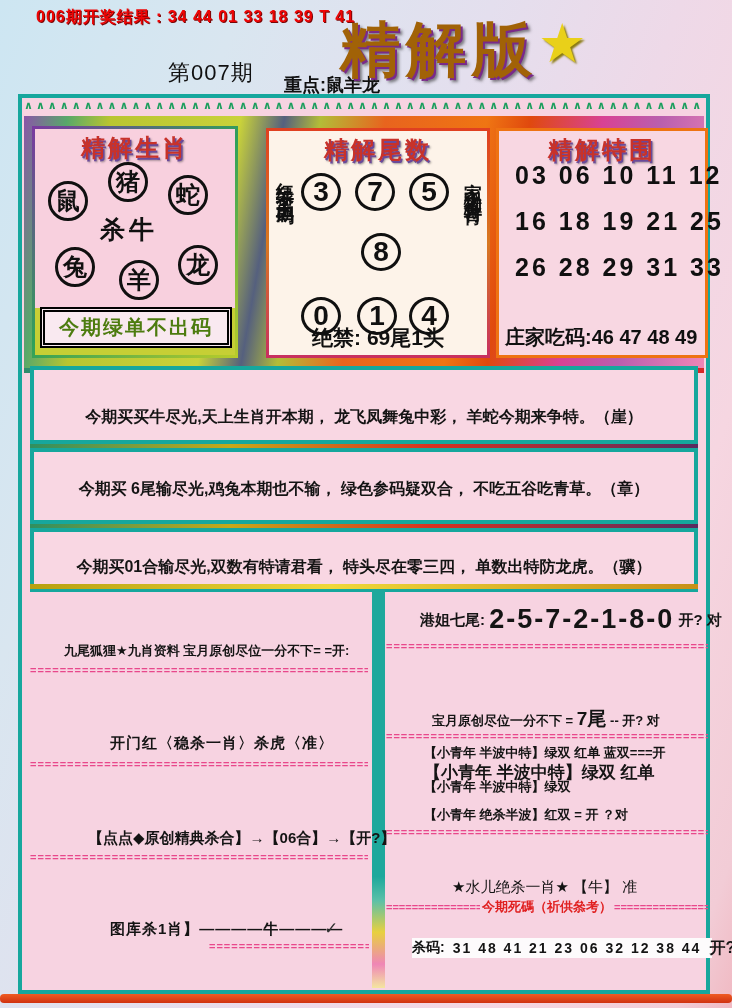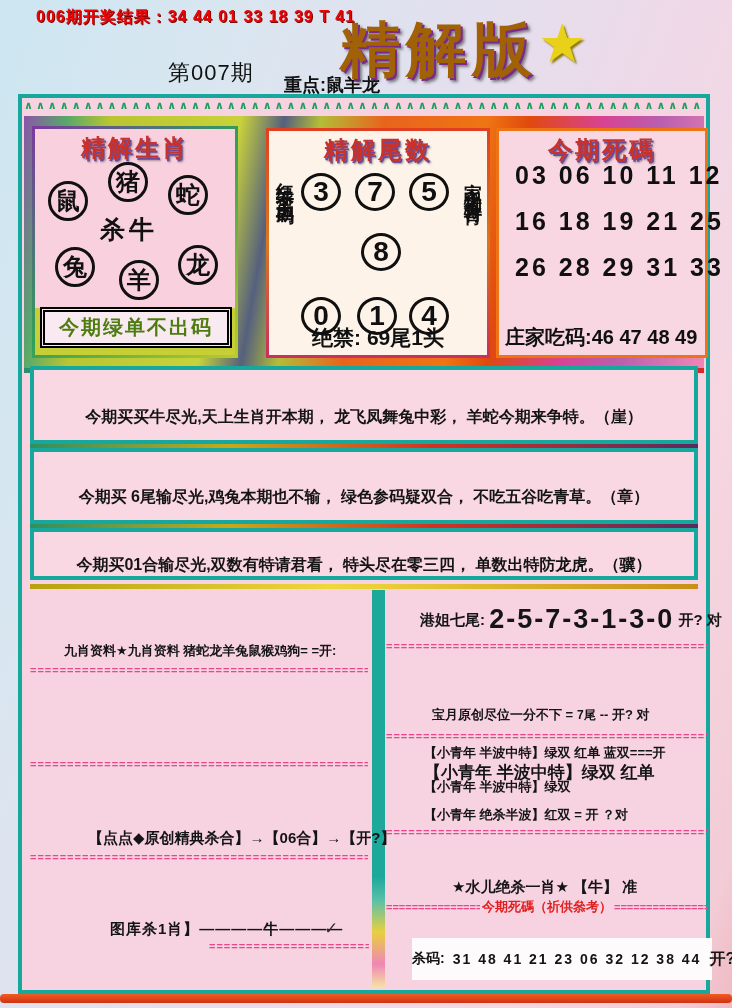--- a/index.html
+++ b/index.html
@@ -55,22 +55,22 @@
   .tails-note{position:absolute;left:0;right:0;bottom:3px;text-align:center;font-size:21px;font-weight:bold;color:#101010;}
   .special-box{left:472px;top:12px;width:212px;height:230px;background:#f8d7e2;border:3px solid #ee7312;}
   .num-row{position:absolute;left:16px;right:4px;font-size:25px;font-weight:bold;color:#101010;
     letter-spacing:3px;white-space:nowrap;}
   .nr0{top:30px;} .nr1{top:76px;} .nr2{top:122px;} .nr3{top:168px;}
   .banker-row{position:absolute;left:6px;right:2px;bottom:4px;font-size:20px;font-weight:bold;color:#101010;white-space:nowrap;}
   
   .strip{left:8px;right:8px;box-sizing:border-box;border:4px solid #16a79d;background:#f9d7e3;
     display:flex;align-items:flex-end;justify-content:center;font-size:16px;font-weight:bold;color:#141414;}
   .s1{top:268px;height:78px;padding-bottom:12px;}
-  .s2{top:350px;height:76px;padding-bottom:12px;}
-  .s3{top:430px;height:52px;}
+  .s2{top:350px;height:76px;padding-bottom:20px;}
+  .s3{top:430px;height:64px;padding-bottom:10px;}
   .rline2{left:8px;right:8px;height:4px;background:linear-gradient(90deg,#2f8f60,#c8a818 30%,#d83020 60%,#5a2a60 100%);}
   .r12{top:346px;} .r23{top:426px;}
   .goldline{left:8px;right:8px;top:486px;height:5px;background:linear-gradient(90deg,#b8a010,#efd83a 45%,#c89018 100%);}
   
   .bottom{left:2px;top:492px;right:2px;bottom:2px;}
   .vdivider{position:absolute;left:348px;top:0;width:13px;height:100%;
     background:linear-gradient(180deg,#1da89c 0%,#1da89c 72%,#5bc0a8 78%,#e8d040 86%,#ef86b6 94%,#f4e6a0 100%);}
   .lpanel-text,.rpanel-text{position:absolute;color:#141414;white-space:nowrap;}
   .sep{position:absolute;height:12px;overflow:hidden;color:#e8488b;font-size:11px;font-weight:bold;
     letter-spacing:1px;white-space:nowrap;}
@@ -82,32 +82,32 @@
   .lp3{left:64px;top:239px;font-size:15px;font-weight:bold;}
   .lsep3{left:6px;top:261px;width:338px;}
   .lp4{left:86px;top:330px;font-size:15px;font-weight:bold;letter-spacing:1px;}
   .lp4-check{position:absolute;left:300px;top:328px;font-size:17px;color:#333;}
   .lsep4{left:185px;top:350px;width:160px;}
   
   .rp-qiwei{left:396px;top:14px;font-size:15px;font-weight:bold;}
   .rp-qiwei .big{font-size:27px;font-weight:bold;letter-spacing:2px;vertical-align:-3px;}
   .rsep1{left:362px;top:50px;width:322px;}
   .rp-baoyue{left:408px;top:116px;font-size:13px;font-weight:bold;}
-  .rp-baoyue .mid{font-size:12px;font-family:Liberation Mono, monospace;}
+  .rp-baoyue .mid{font-size:19px;}
   .rsep2{left:362px;top:140px;width:322px;}
   .rp-xqn1{left:400px;top:154px;font-size:13px;font-weight:bold;}
   .rp-xqn2{left:400px;top:171px;font-size:17px;font-weight:bold;}
   .rp-xqn3{left:400px;top:188px;font-size:13px;font-weight:bold;}
   .rp-xqnkill{left:400px;top:216px;font-size:13px;font-weight:bold;text-align:right;}
   .rsep3{left:362px;top:236px;width:322px;}
-  .rp-shuier{left:428px;top:288px;font-size:15px;font-weight:bold;}
+  .rp-shuier{left:428px;top:288px;font-size:15px;font-weight:normal;}
   .rp-sima{left:362px;top:308px;width:322px;display:flex;align-items:center;overflow:hidden;}
   .rp-sima .eq{color:#e8488b;font-size:11px;font-weight:bold;overflow:hidden;white-space:nowrap;flex:1;height:12px;}
   .rp-sima .red{color:#e02020;font-size:13px;font-weight:bold;white-space:nowrap;padding:0 2px;}
-  .sakill{left:388px;top:348px;width:300px;height:42px;background:#fdfbfc;display:flex;
+  .sakill{left:388px;top:348px;width:300px;height:20px;background:#fdfbfc;display:flex;
     align-items:center;font-weight:bold;color:#141414;white-space:nowrap;}
   .sakill .lab{font-size:14px;margin-right:8px;}
   .sakill .nums{font-size:14px;letter-spacing:2px;}
   .sakill .suf{font-size:16px;margin-left:8px;}
   
   .bottom-bar{left:0;top:994px;width:732px;height:9px;border-radius:4px;
     background:linear-gradient(180deg,#ef5c24,#d03210);}
 </style>
 </head>
 <body>
@@ -147,52 +147,53 @@
       <span class="dcircle d7">7</span>
       <span class="dcircle d5">5</span>
       <span class="dcircle d8">8</span>
       <span class="dcircle d0">0</span>
       <span class="dcircle d1">1</span>
       <span class="dcircle d4">4</span>
       <div class="tails-note">绝禁: 69尾1头</div>
     </div>
 
     <div class="box special-box">
-      <div class="box-title">今期死碼</div>
+      <div class="box-title">精解特围</div>
       <div class="num-row nr0">03 06 10 11 12</div>
       <div class="num-row nr1">16 18 19 21 25</div>
       <div class="num-row nr2">26 28 29 31 33</div>
       <div class="banker-row">庄家吃码:46 47 48 49</div>
     </div>
   </div>
 
   <div class="abs redline"></div>
 
   <div class="abs strip s1">今期买买牛尽光,天上生肖开本期， 龙飞凤舞兔中彩， 羊蛇今期来争特。（崖）</div>
   <div class="abs rline2 r12"></div>
   <div class="abs strip s2">今期买 6尾输尽光,鸡兔本期也不输， 绿色参码疑双合， 不吃五谷吃青草。（章）</div>
   <div class="abs rline2 r23"></div>
   <div class="abs strip s3">今期买01合输尽光,双数有特请君看， 特头尽在零三四， 单数出特防龙虎。（骥）</div>
   <div class="abs goldline"></div>
 
   <div class="abs bottom">
     <div class="vdivider"></div>
 
-    <div class="lpanel-text lp1">九肖资料★九肖资料 猪蛇龙羊兔鼠猴鸡狗= =开:</div>
+    <div class="lpanel-text lp1">九尾狐狸★九肖资料 宝月原创尽位一分不下= =开:</div>
     <div class="sep lsep1">================================================================================================</div>
+    <div class="lpanel-text lp2">开门红〈稳杀一肖〉杀虎〈准〉</div>
     <div class="sep lsep2">================================================================================================</div>
     <div class="lpanel-text lp3">【点点◆原创精典杀合】→【06合】→【开?】</div>
     <div class="sep lsep3">================================================================================================</div>
     <div class="lpanel-text lp4">图库杀1肖】————牛————</div>
     <div class="lp4-check">✓</div>
     <div class="sep lsep4">================================================================================================</div>
 
     <div class="rpanel-text rp-qiwei">
       <span>港姐七尾:</span>
-      <span class="big">2-5-7-3-1-3-0</span>
+      <span class="big">2-5-7-2-1-8-0</span>
       <span>开? 对</span>
     </div>
     <div class="sep rsep1">================================================================================================</div>
     <div class="rpanel-text rp-baoyue">
       <span>宝月原创尽位一分不下 =</span>
       <span class="mid">7尾</span>
       <span>-- 开? 对</span>
     </div>
     <div class="sep rsep2">================================================================================================</div>
     <div class="rpanel-text rp-xqn1">【小青年 半波中特】绿双  红单  蓝双===开</div>

